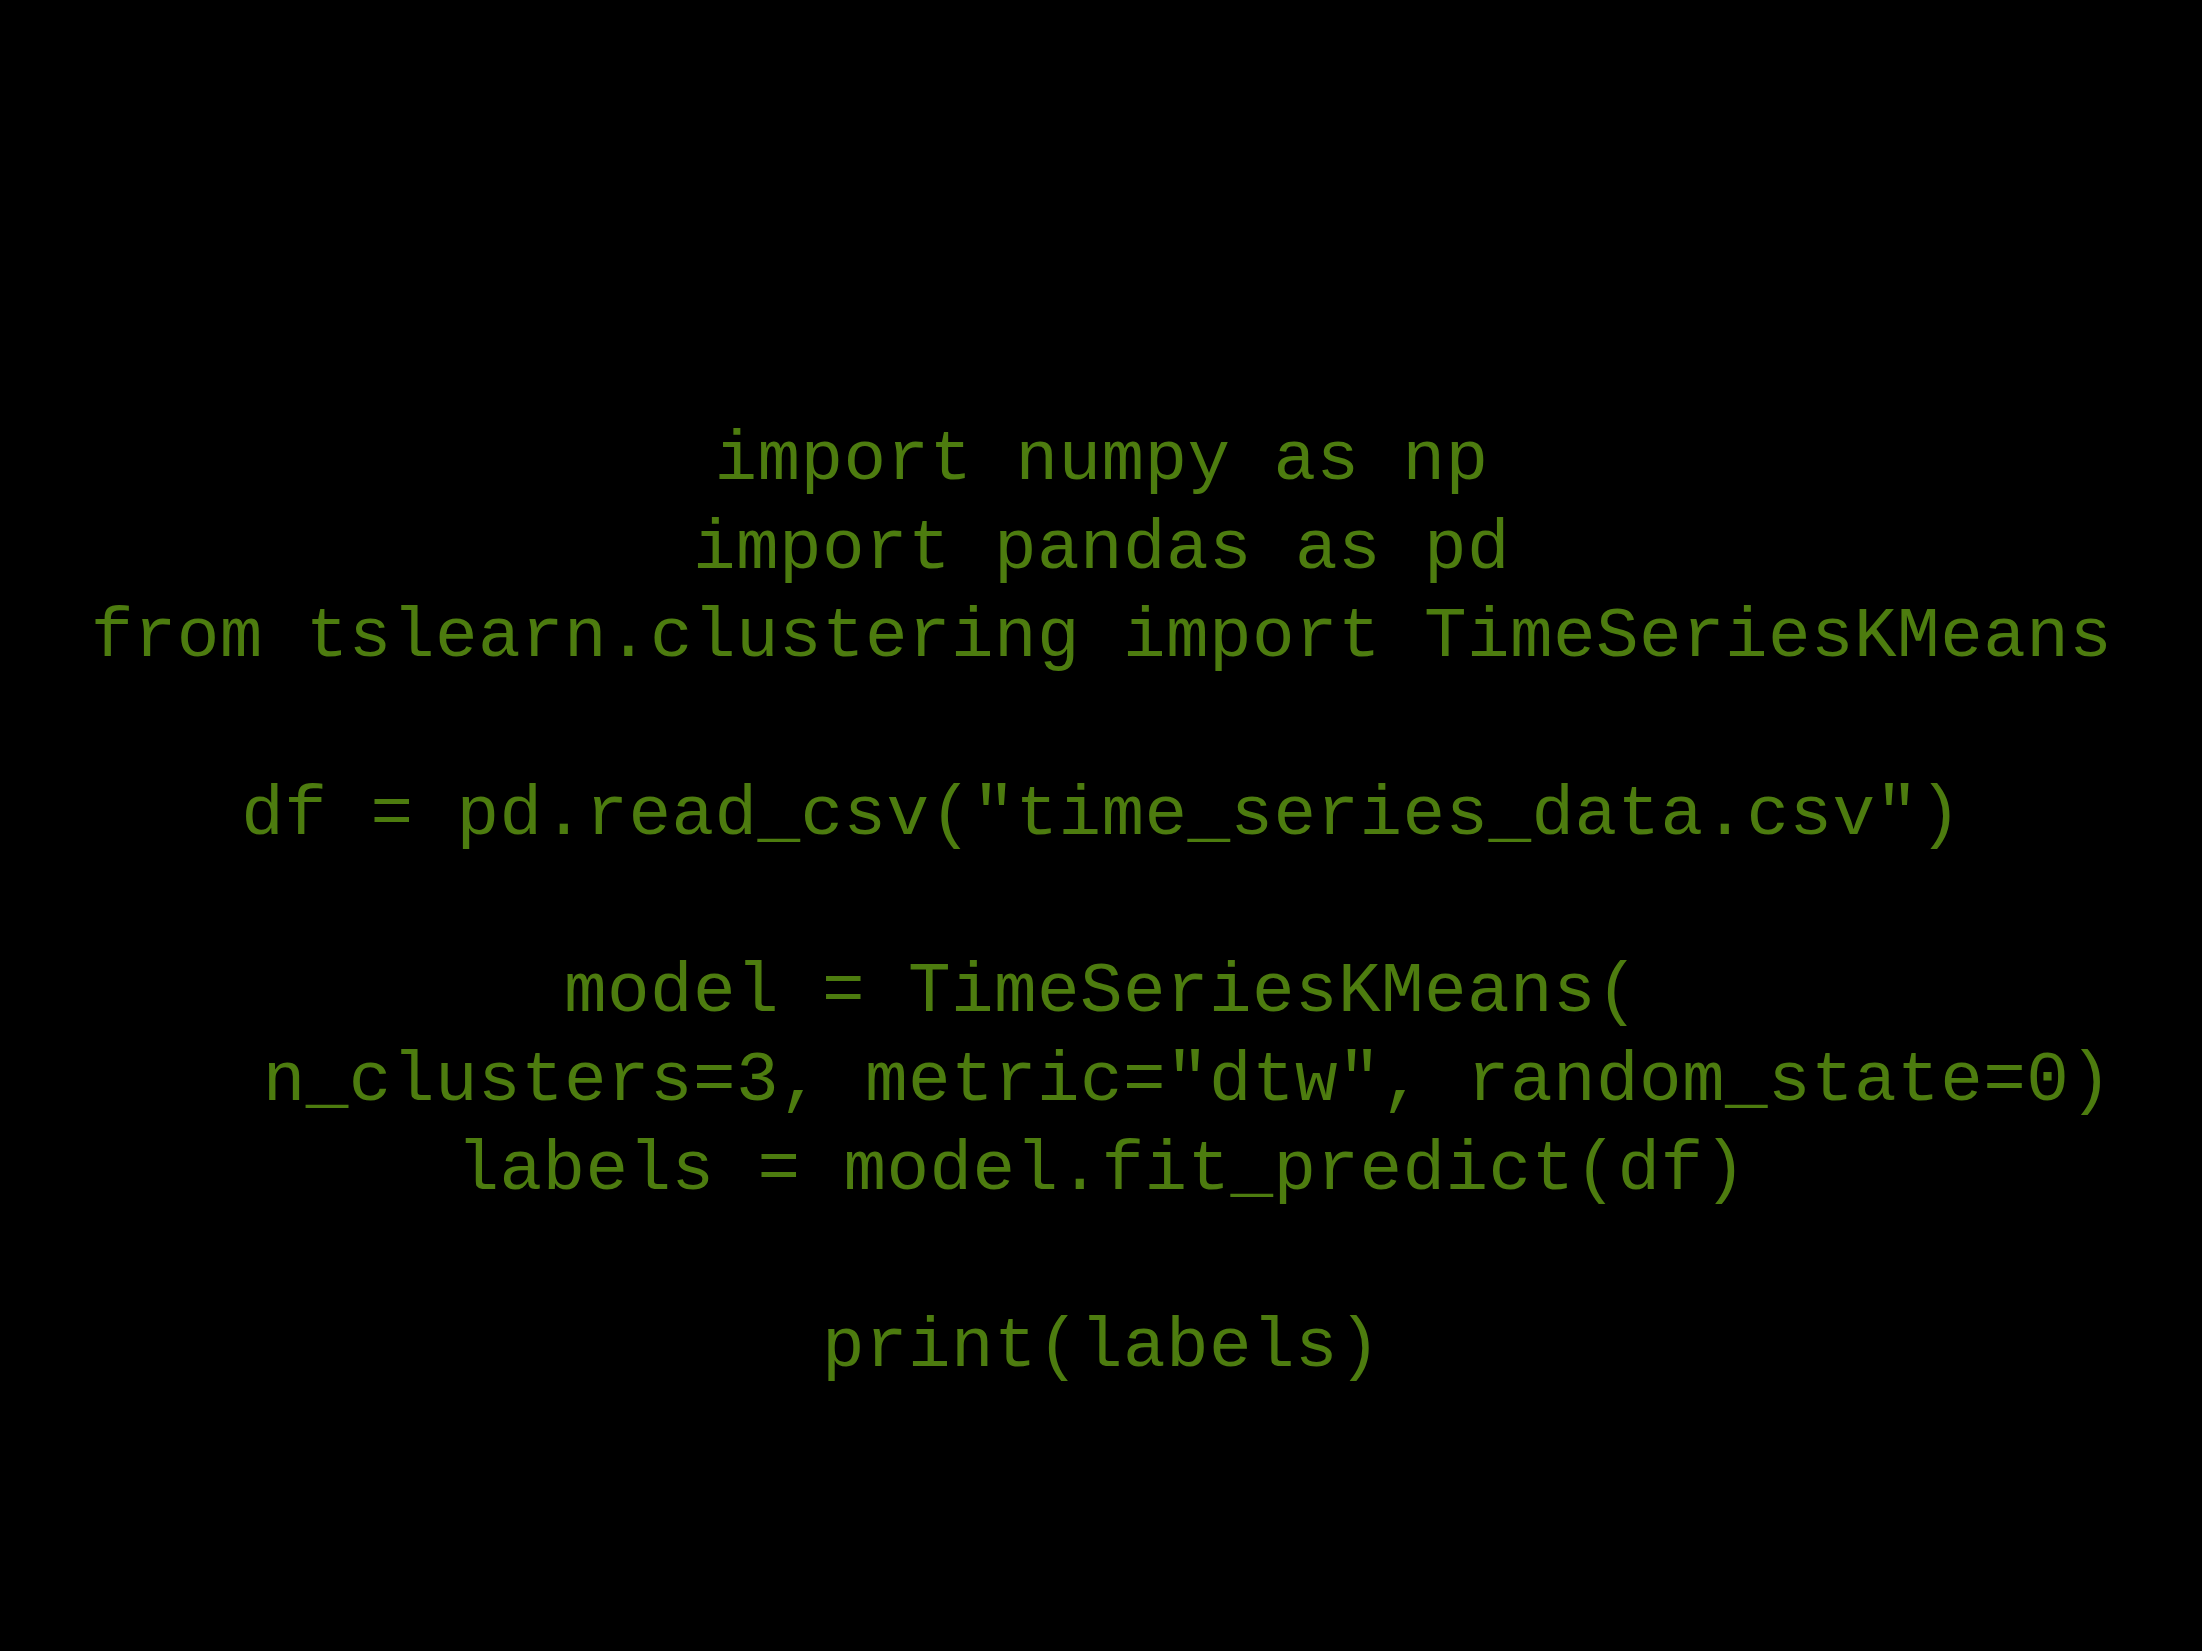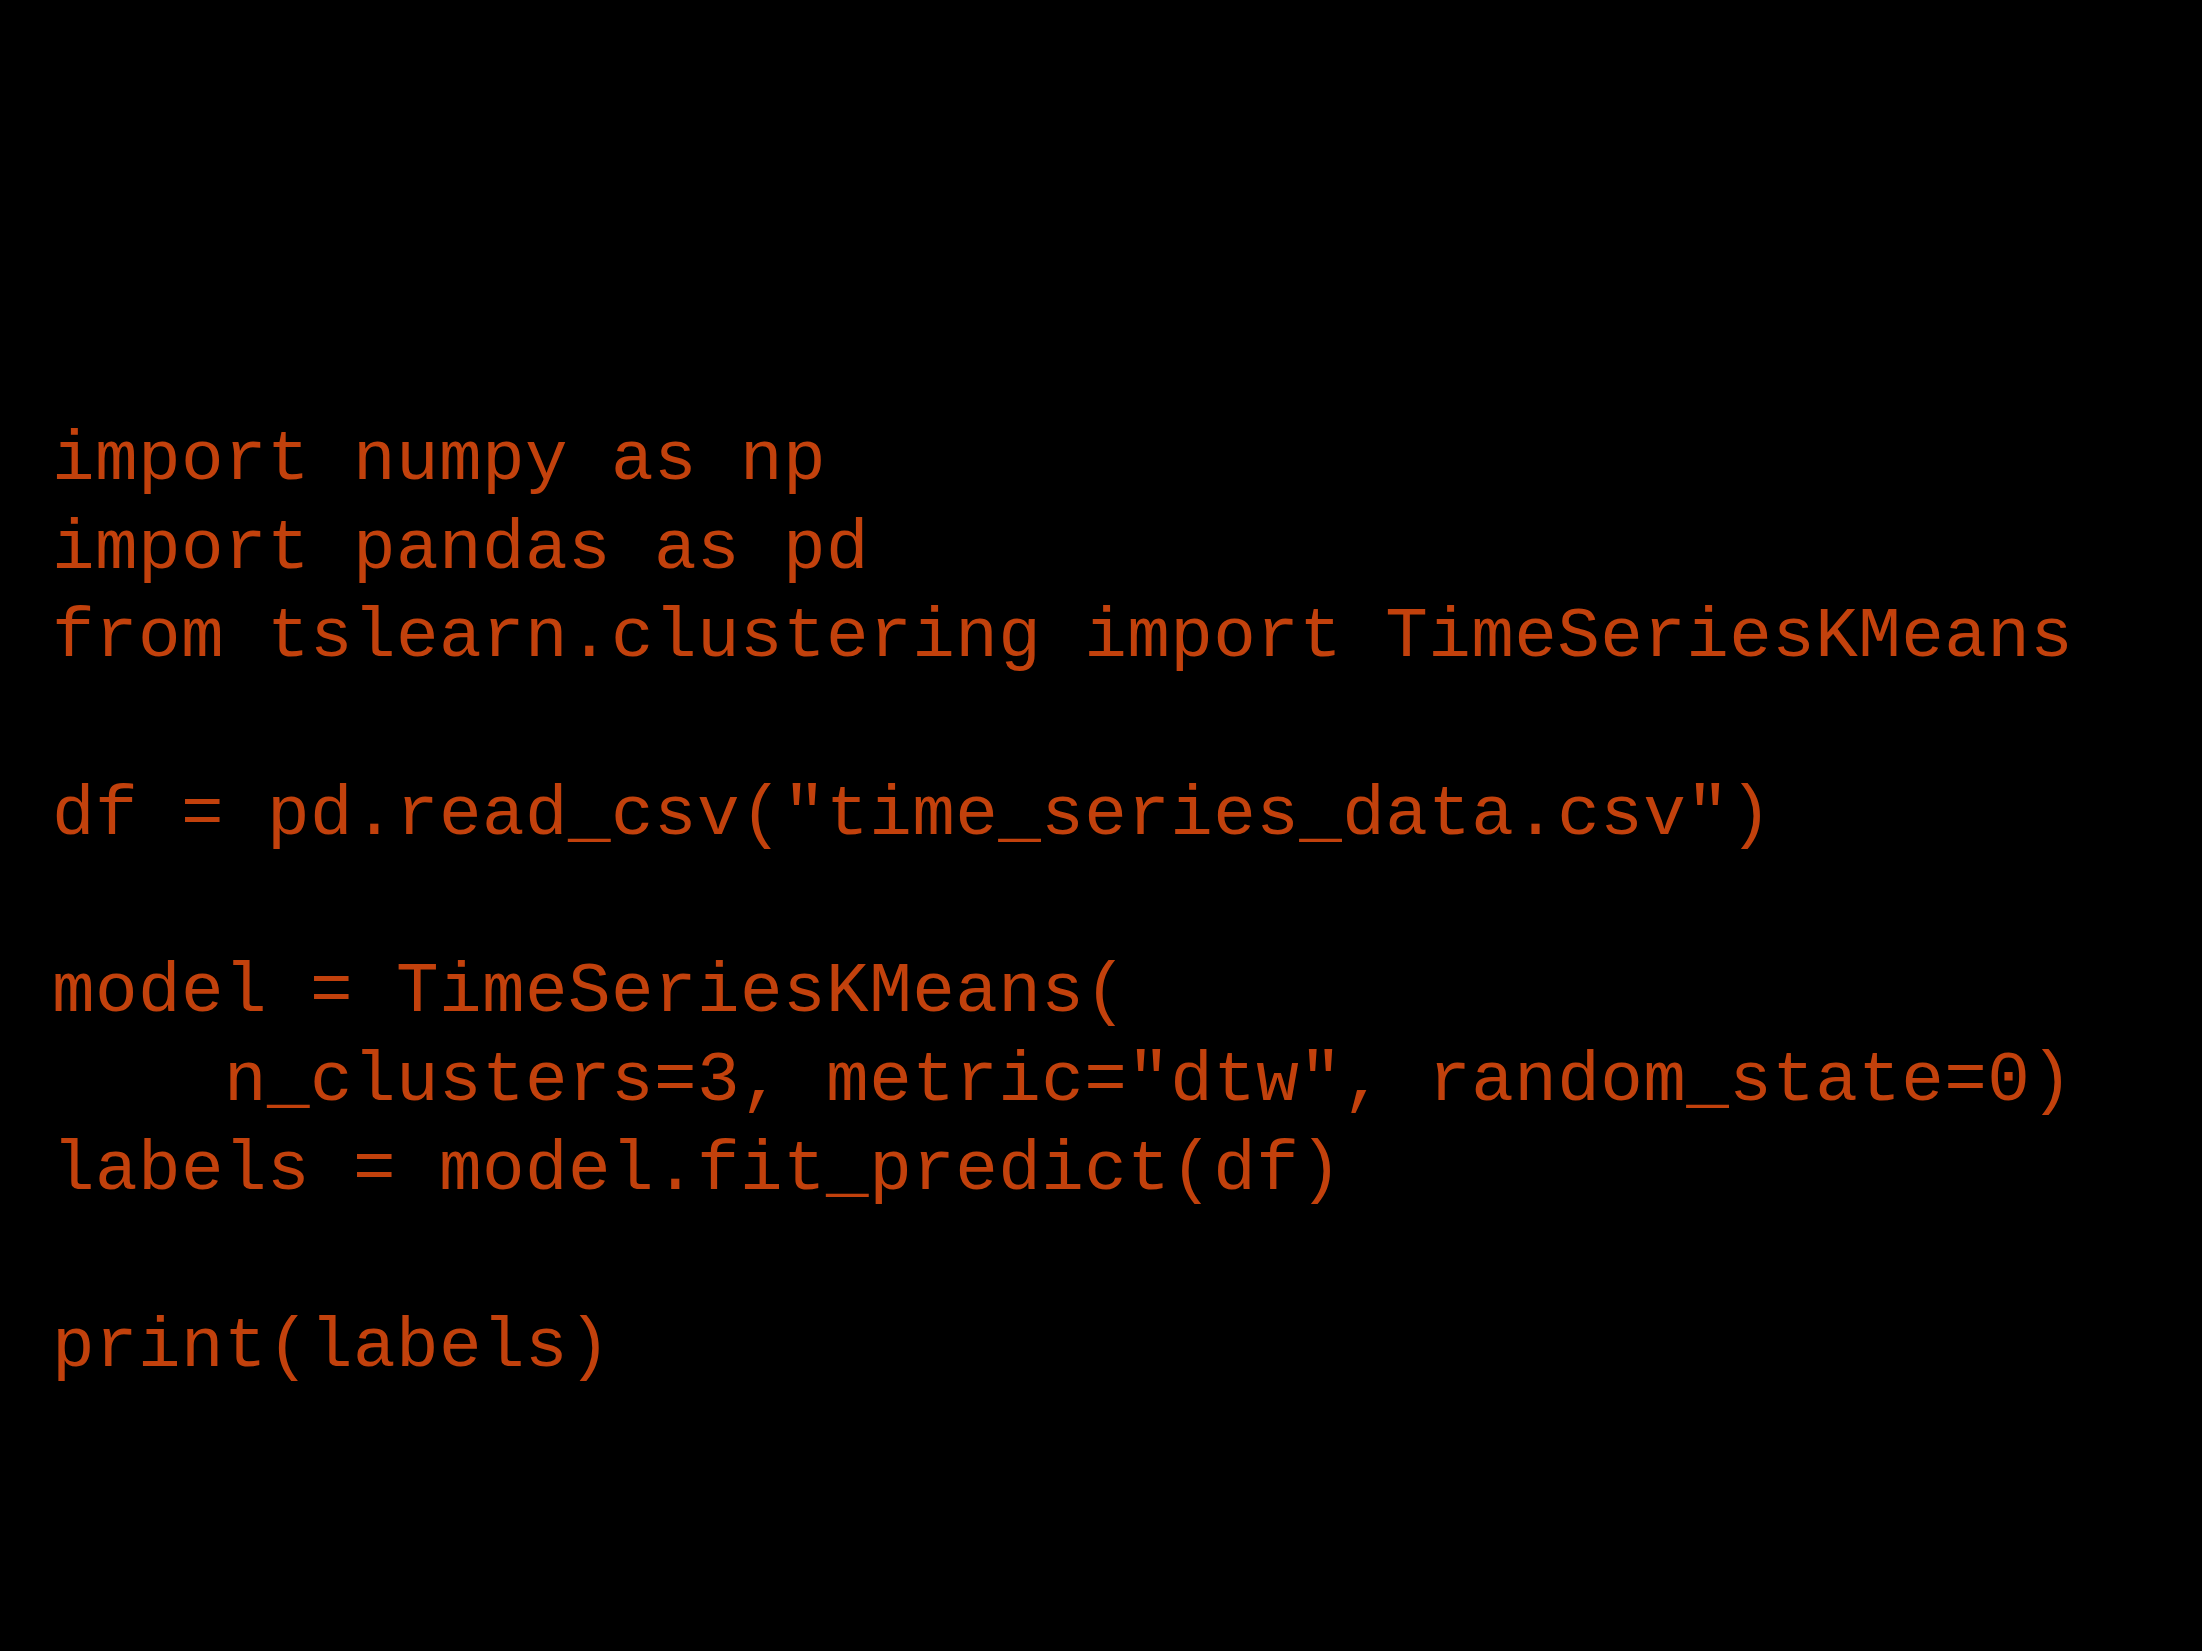--- a/index.html
+++ b/index.html
@@ -11,23 +11,24 @@
       width: 2203px;
       height: 1652px;
       background: #000000;
       overflow: hidden;
     }
     .code-container {
       padding: 327px 52px 0 52px;
       font-family: "Andale Mono", "Lucida Console", "Courier New", monospace;
       font-size: 71px;
       line-height: 1.25;
-      color: #c2410c;
+      color: #4d7c0f;
       white-space: pre;
       letter-spacing: 0.4px;
+      text-align: center;
     }
   </style>
 </head>
 <body>
 
 <div class="code-container">
 <span>import numpy as np</span>
 <span>import pandas as pd</span>
 <span>from tslearn.clustering import TimeSeriesKMeans</span>
 <span></span>

